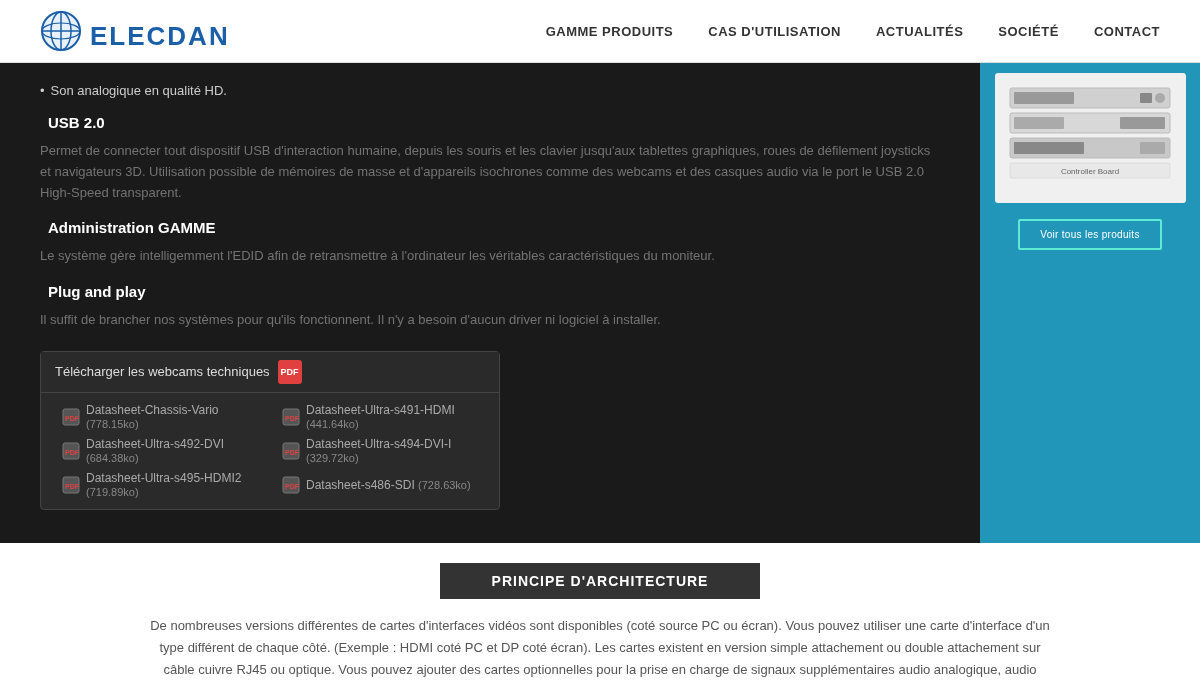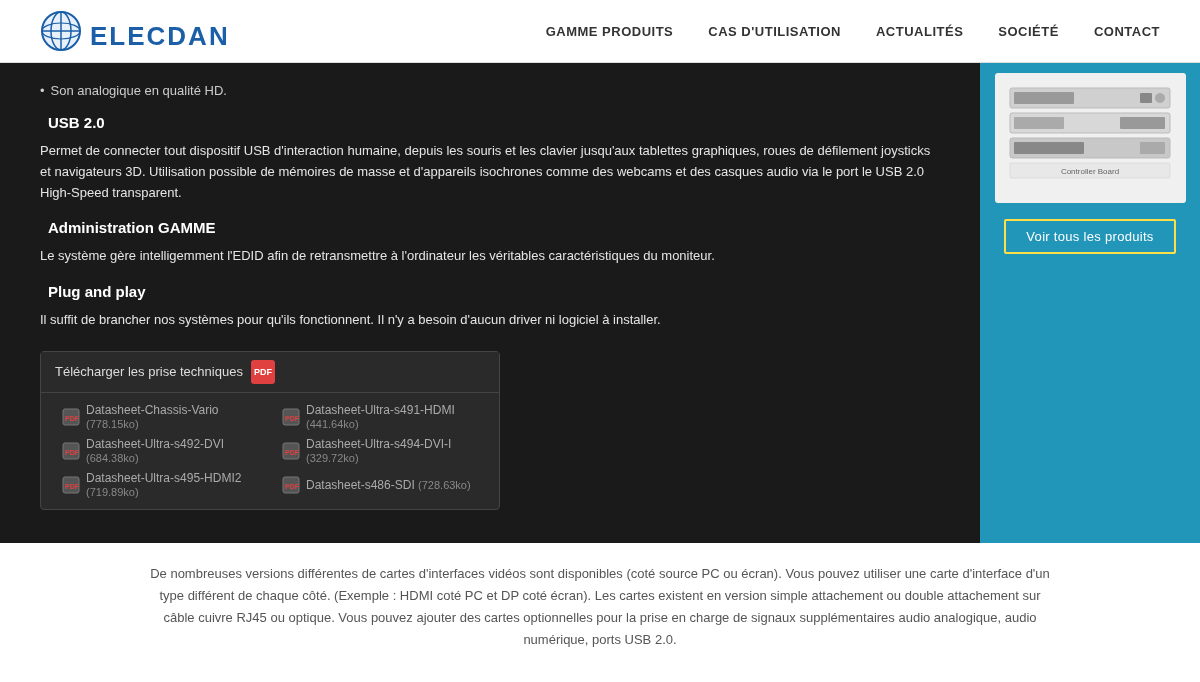--- a/index.html
+++ b/index.html
@@ -66,21 +66,21 @@
     }
 
     .section-title {
       color: #fff;
       font-weight: bold;
       font-size: 15px;
       margin: 16px 0 10px 8px;
     }
 
     .section-text {
-      color: #e5e5e5;
+      color: #737373;
       font-size: 13px;
       line-height: 1.6;
       margin-bottom: 10px;
     }
 
     
     .download-section {
       margin-top: 20px;
       background: #2a2a2a;
       border: 1px solid #444;
@@ -155,25 +155,25 @@
       height: 130px;
       border-radius: 3px;
       display: flex;
       align-items: center;
       justify-content: center;
       overflow: hidden;
       margin-bottom: 16px;
     }
 
     .voir-produits-btn {
-      border: 2px solid #fde047;
+      border: 2px solid #5eead4;
       background: transparent;
       color: #fff;
       padding: 8px 20px;
-      font-size: 13px;
+      font-size: 10px;
       cursor: pointer;
       border-radius: 2px;
       letter-spacing: 0.3px;
     }
 
     
     .bottom-section {
       background: #fff;
       padding: 20px 40px;
     }
@@ -236,21 +236,21 @@
     <div class="section-text">Permet de connecter tout dispositif USB d'interaction humaine, depuis les souris et les clavier jusqu'aux tablettes graphiques, roues de défilement joysticks et navigateurs 3D. Utilisation possible de mémoires de masse et d'appareils isochrones comme des webcams et des casques audio via le port le USB 2.0 High-Speed transparent.</div>
 
     <div class="section-title">Administration GAMME</div>
     <div class="section-text">Le système gère intelligemment l'EDID afin de retransmettre à l'ordinateur les véritables caractéristiques du moniteur.</div>
 
     <div class="section-title">Plug and play</div>
     <div class="section-text">Il suffit de brancher nos systèmes pour qu'ils fonctionnent. Il n'y a besoin d'aucun driver ni logiciel à installer.</div>
 
     <div class="download-section">
       <div class="download-tab">
-        <span class="download-tab-label">Télécharger les prise techniques</span>
+        <span class="download-tab-label">Télécharger les webcams techniques</span>
         <div class="pdf-icon">PDF</div>
       </div>
       <div class="files-grid">
 
         <div class="file-item">
           <svg class="file-icon" viewBox="0 0 18 18" fill="none">
             <rect x="1" y="1" width="16" height="16" rx="2" fill="#555" stroke="#777" stroke-width="1"></rect>
             <text x="3" y="13" font-size="7" fill="#e04040" font-weight="bold">PDF</text>
           </svg>
           <span class="file-name">Datasheet-Chassis-Vario <span class="file-size">(778.15ko)</span></span>
@@ -321,14 +321,15 @@
 
         <rect x="10" y="90" width="160" height="15" rx="1" fill="#e8e8e8" stroke="#ccc" stroke-width="0.5"></rect>
         <text x="90" y="101" text-anchor="middle" font-size="8" fill="#666">Controller Board</text>
       </svg>
     </div>
     <button class="voir-produits-btn">Voir tous les produits</button>
   </div>
 </div>
 
 <div class="bottom-section">
+  <div class="principe-title-bar">PRINCIPE D'ARCHITECTURE</div>
   <p class="bottom-text">De nombreuses versions différentes de cartes d'interfaces vidéos sont disponibles (coté source PC ou écran). Vous pouvez utiliser une carte d'interface d'un type différent de chaque côté. (Exemple : HDMI coté PC et DP coté écran). Les cartes existent en version simple attachement ou double attachement sur câble cuivre RJ45 ou optique. Vous pouvez ajouter des cartes optionnelles pour la prise en charge de signaux supplémentaires audio analogique, audio numérique, ports USB 2.0.</p>
 </div>
 
 </body></html>

